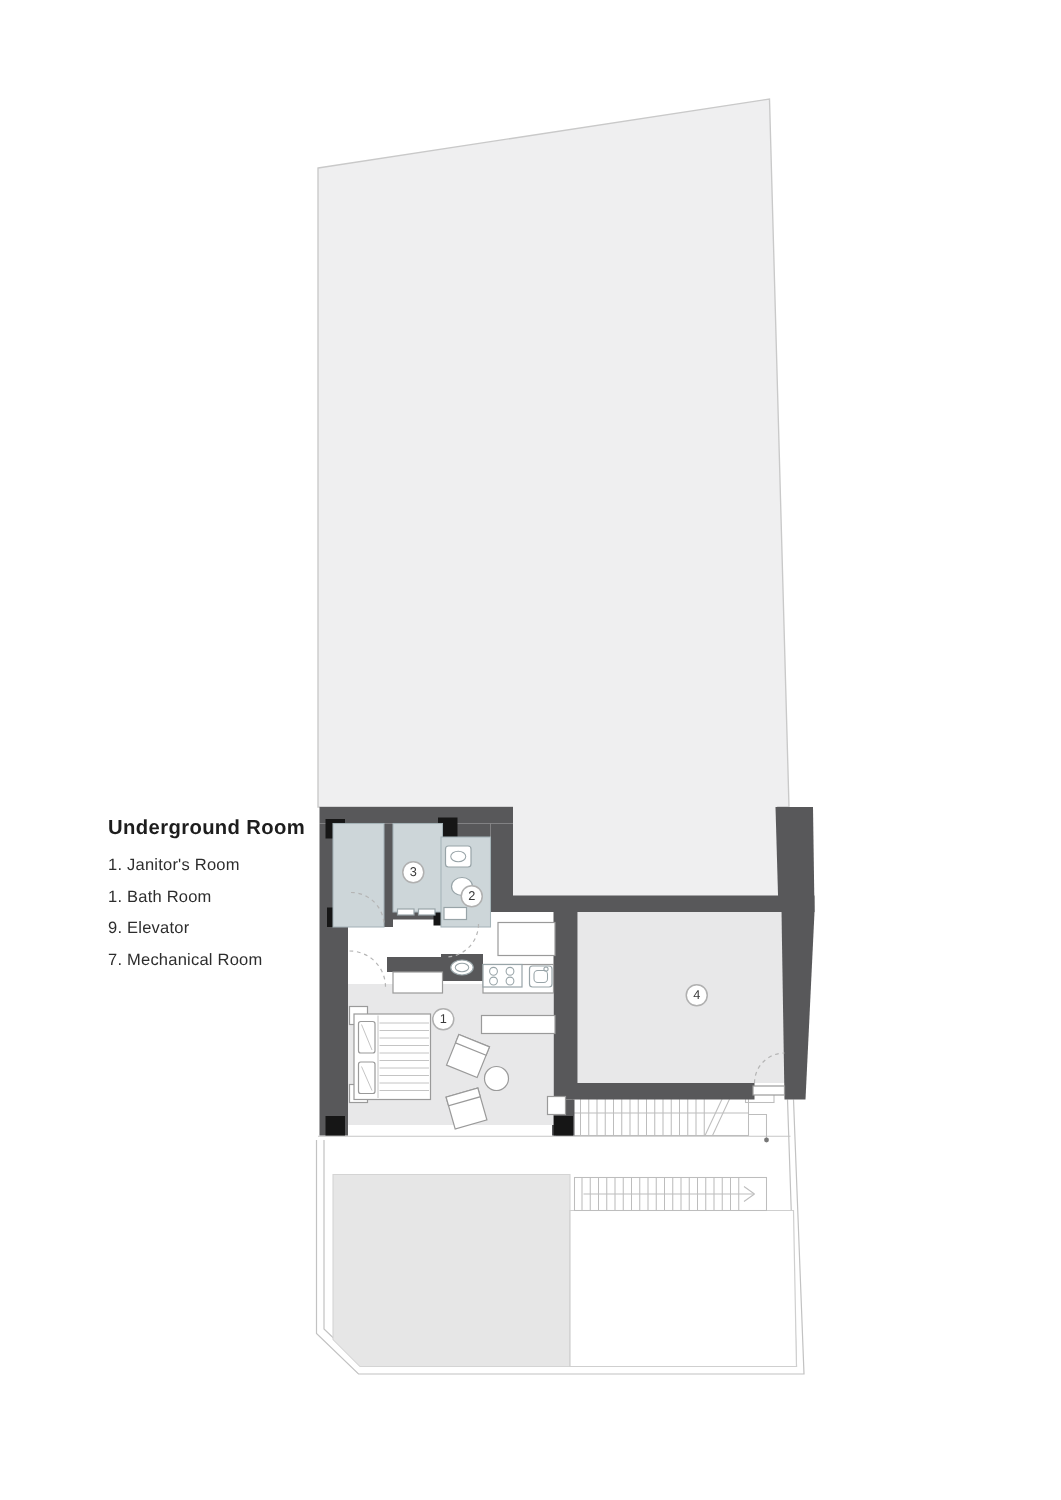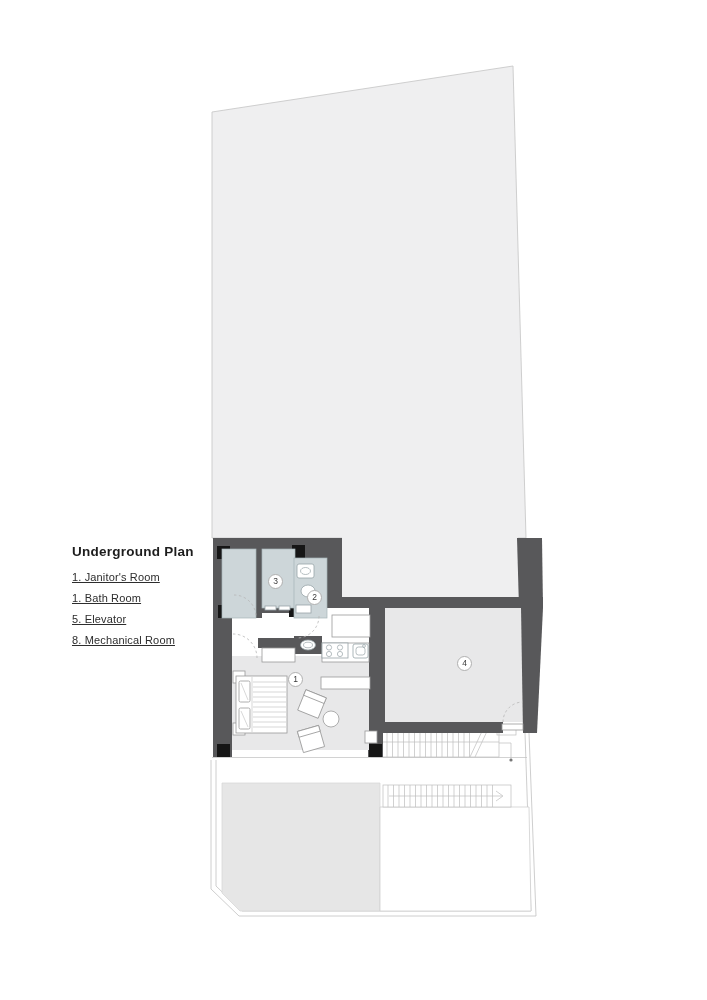--- a/index.html
+++ b/index.html
@@ -8,21 +8,21 @@
     font-family:"Liberation Sans", sans-serif;
   }
   .plan-svg{position:absolute;left:0;top:0;}
 
   
   .legend{position:absolute;left:72px;top:544px;width:150px;}
   .legend-title{
     font-size:13.5px;font-weight:700;color:#1d1d1d;letter-spacing:.25px;margin:0 0 13px 0;
   }
   .legend-item{
-    font-size:11px;font-weight:400;color:#2d2d2d;letter-spacing:.15px;margin:0 0 10px 0;line-height:11px;text-decoration:underline;
+    font-size:11px;font-weight:400;color:#2d2d2d;letter-spacing:.15px;margin:0 0 10px 0;line-height:11px;
   }
 
   
   .marker{
     position:absolute;width:15px;height:15px;border-radius:50%;
     background:#ffffff;border:1px solid #b0b0b0;box-sizing:border-box;
     font-size:8.5px;line-height:13px;text-align:center;color:#3a3a3a;
   }
   .m1{left:288px;top:672px;}
   .m2{left:307px;top:590px;}
@@ -246,23 +246,23 @@
   <g>
     <path class="arc" d="M233,634 A24,24 0 0 1 257,658"></path>
     <path class="arc" d="M234,595 A22,22 0 0 1 256,617"></path>
     <path class="arc" d="M319,616 A22,22 0 0 1 297,638"></path>
     <path class="arc" d="M503,722 A20,20 0 0 1 523,702"></path>
     <rect class="furn" x="502" y="724" width="21" height="6"></rect>
   </g>
 </svg>
 
 <div class="legend">
-  <div class="legend-title">Underground Plan</div>
+  <div class="legend-title">Underground Room</div>
   <div class="legend-item">1. Janitor's Room</div>
   <div class="legend-item">1. Bath Room</div>
-  <div class="legend-item">5. Elevator</div>
-  <div class="legend-item">8. Mechanical Room</div>
+  <div class="legend-item">9. Elevator</div>
+  <div class="legend-item">7. Mechanical Room</div>
 </div>
 
 <div class="marker m1">1</div>
 <div class="marker m2">2</div>
 <div class="marker m3">3</div>
 <div class="marker m4">4</div>
 
 </body></html>

